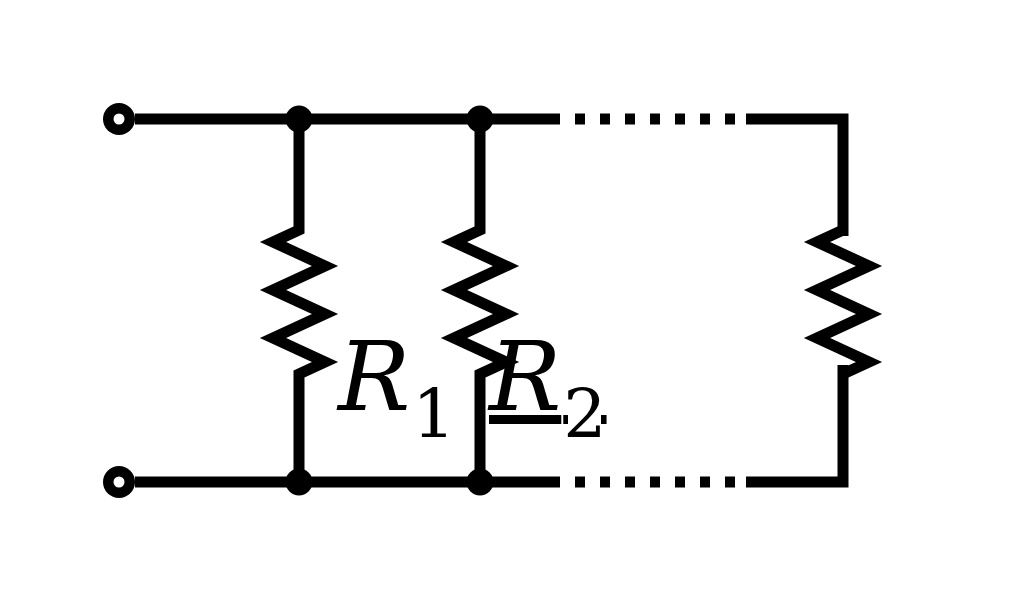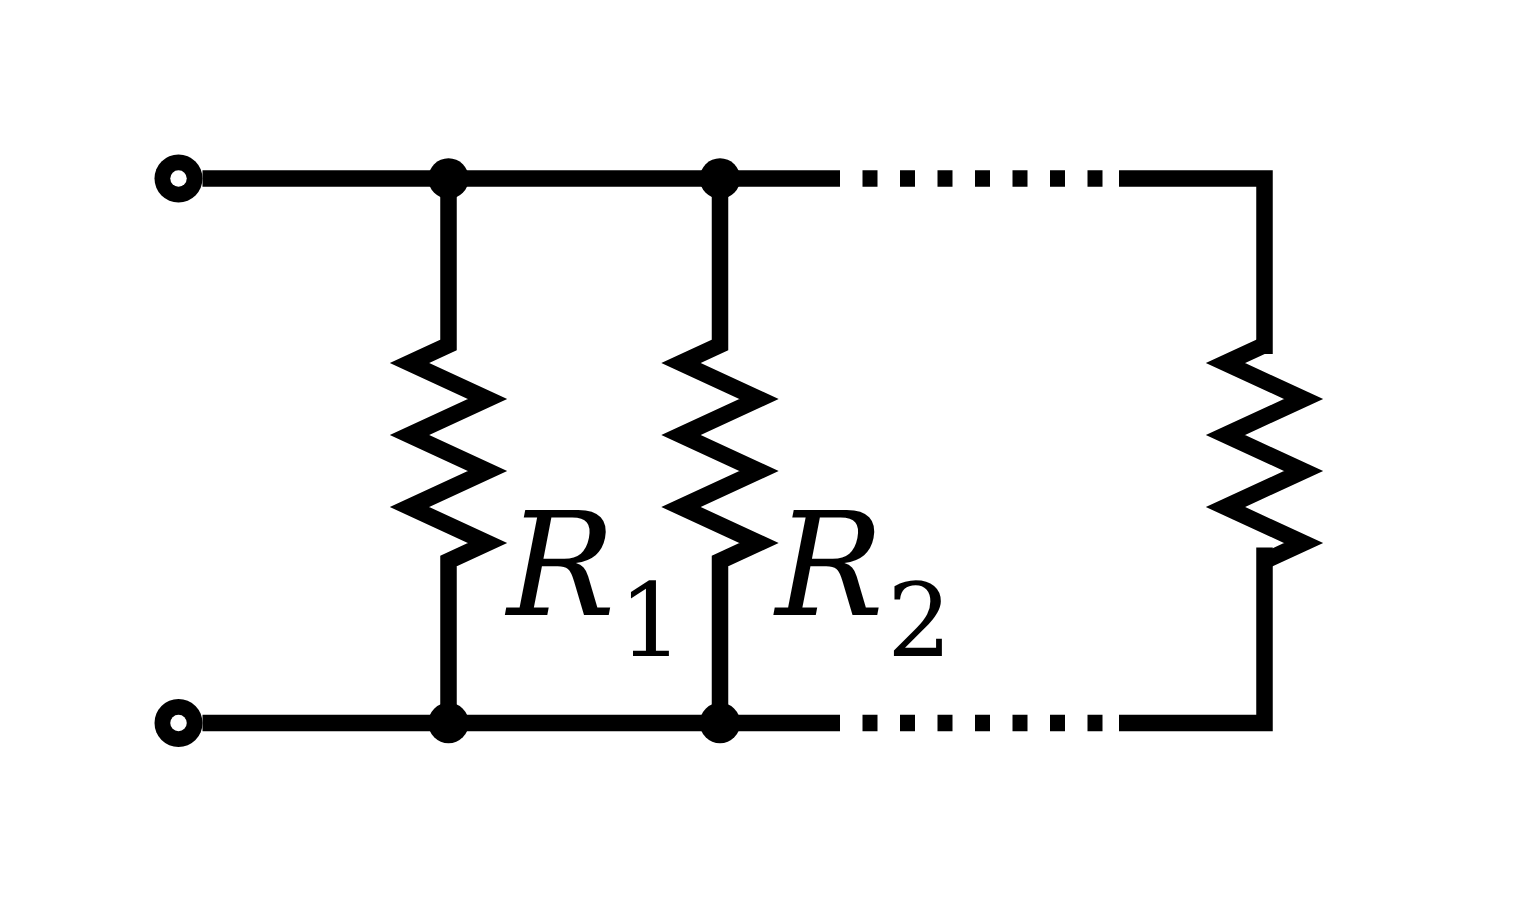--- a/index.html
+++ b/index.html
@@ -33,21 +33,21 @@
     font-style: italic;
   }
   .rlabel .sub {
     font-style: normal;
     font-size: 68px;
     position: relative;
     top: 27px;
     margin-left: 2px;
   }
   .rlabel-1 { left: 338px; top: 329px; }
-  .rlabel-2 { left: 517px; top: 329px; }
+  .rlabel-2 { left: 489px; top: 329px; text-decoration: underline; }
   .rlabel-n { left: 880px; top: 329px; }
 </style>
 </head>
 <body>
 
 <div class="canvas">
 
   <svg class="schematic-svg" width="1024" height="602" viewBox="0 0 1024 602">
     <g stroke="currentColor" stroke-width="11" fill="none" stroke-linecap="butt" stroke-linejoin="miter">
 

